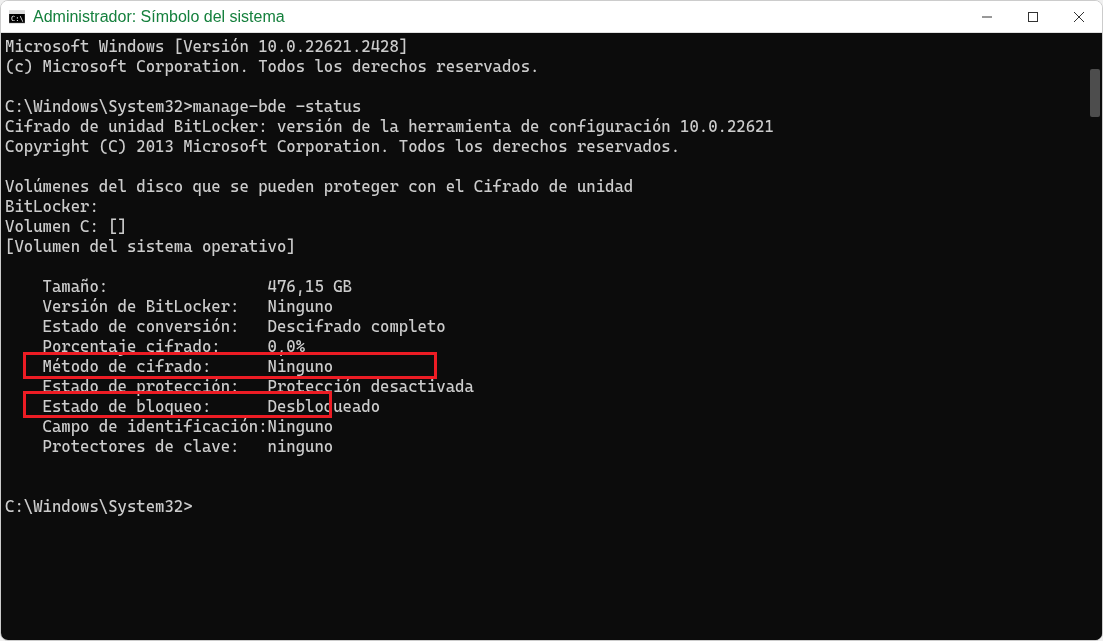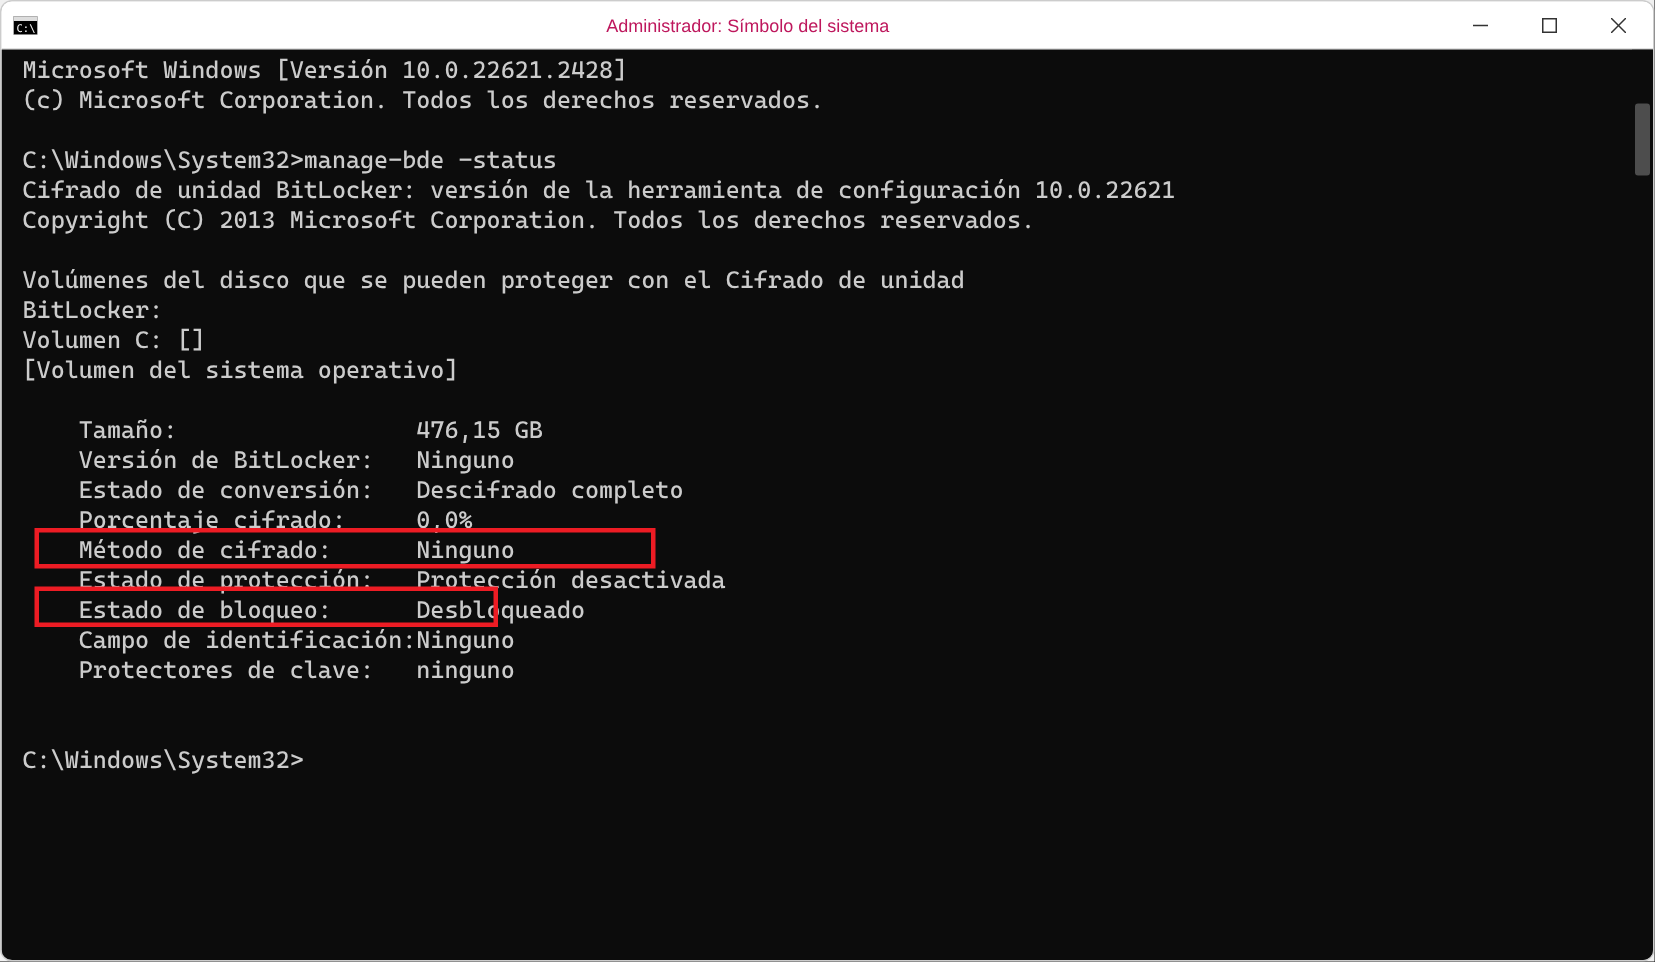--- a/index.html
+++ b/index.html
@@ -38,24 +38,23 @@
       margin-right: 8px;
       display: flex;
       align-items: center;
       justify-content: center;
     }
     .titlebar-icon svg {
       width: 16px;
       height: 16px;
     }
     .titlebar-text {
-      font-size: 12px;
-      color: #be185d;
+      font-size: 16px;
+      color: #15803d;
       flex: 1;
-      text-align: center;
     }
     .titlebar-controls {
       display: flex;
       height: 100%;
     }
     .titlebar-btn {
       width: 46px;
       height: 100%;
       display: flex;
       align-items: center;
@@ -64,21 +63,21 @@
       font-size: 10px;
       cursor: pointer;
     }
     .terminal-body {
       flex: 1;
       background: #0c0c0c;
       position: relative;
       overflow: hidden;
     }
     .terminal-content {
-      padding: 4px 14px;
+      padding: 4px 4px;
       font-family: "Cascadia Mono", "Consolas", monospace;
       font-size: 16px;
       line-height: 20px;
       color: #cccccc;
       white-space: pre;
       position: relative;
     }
     .scrollbar-track {
       position: absolute;
       right: 0;

